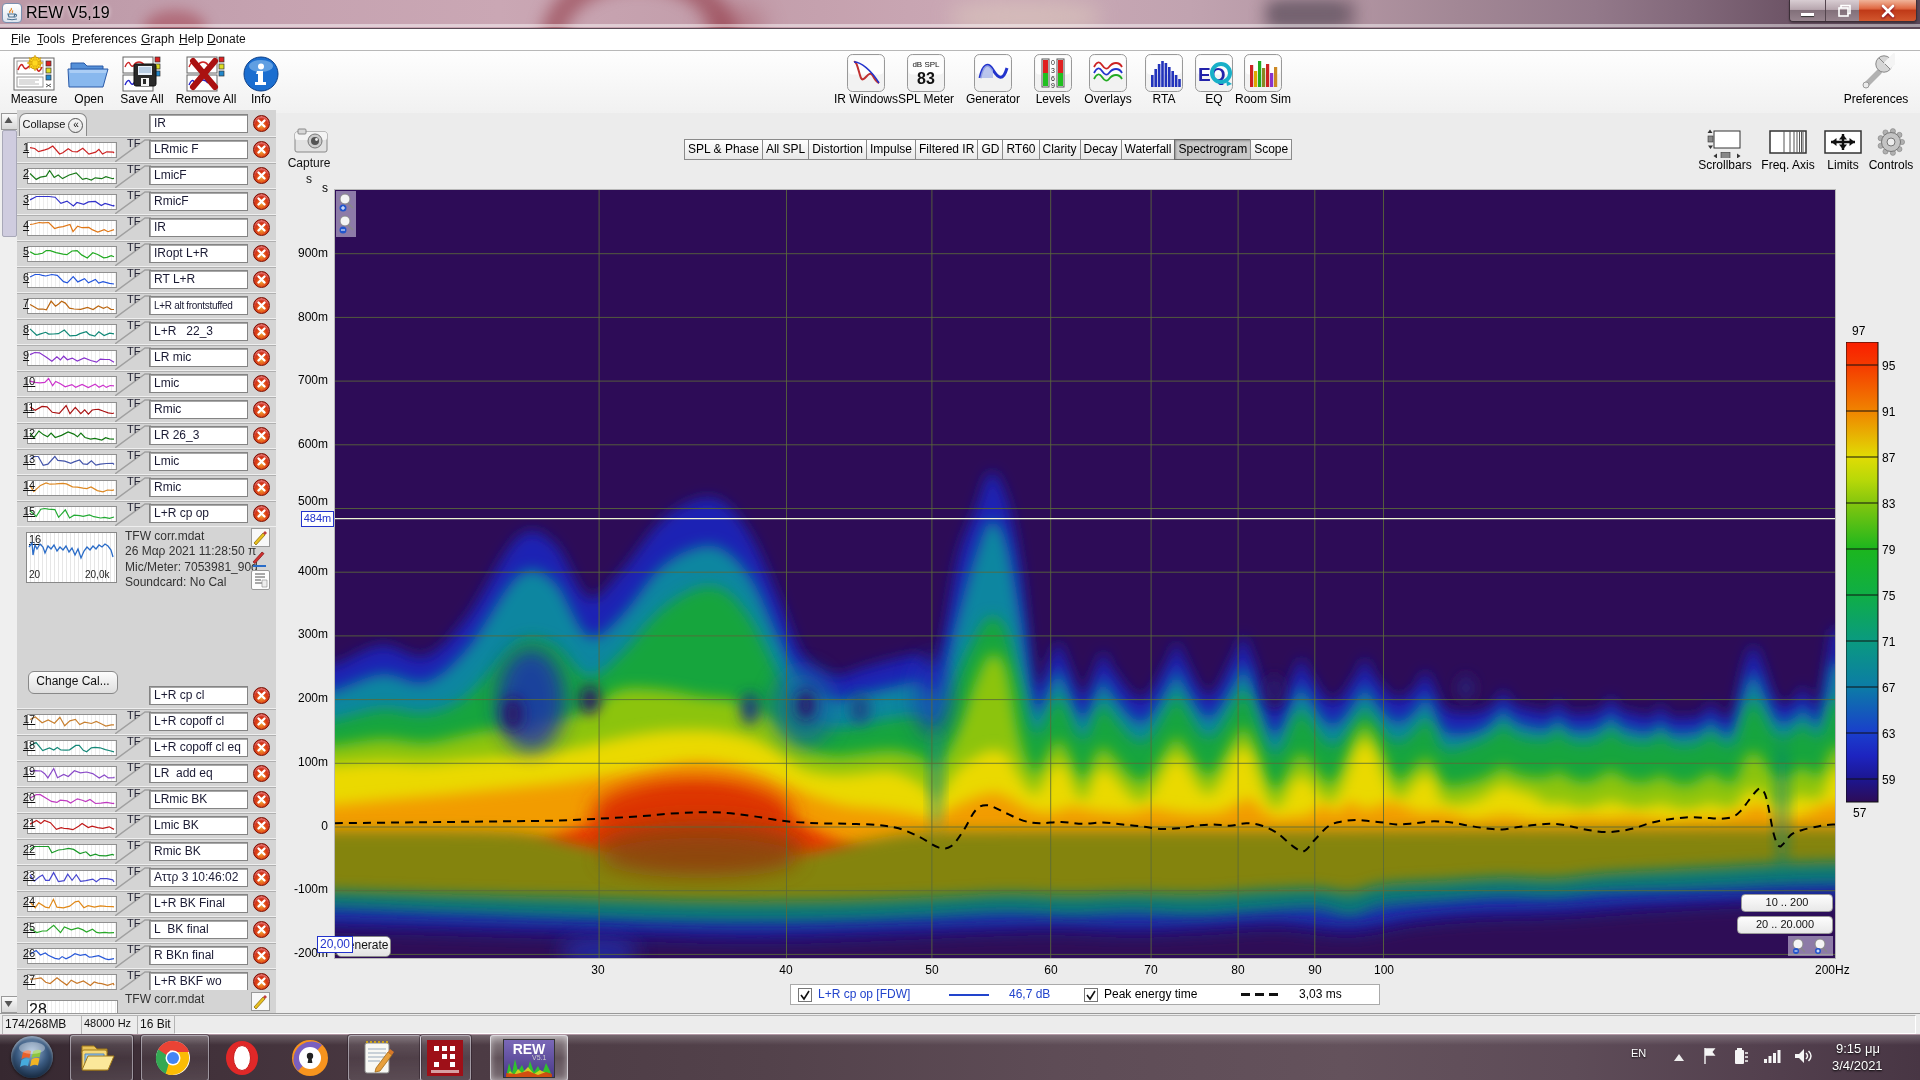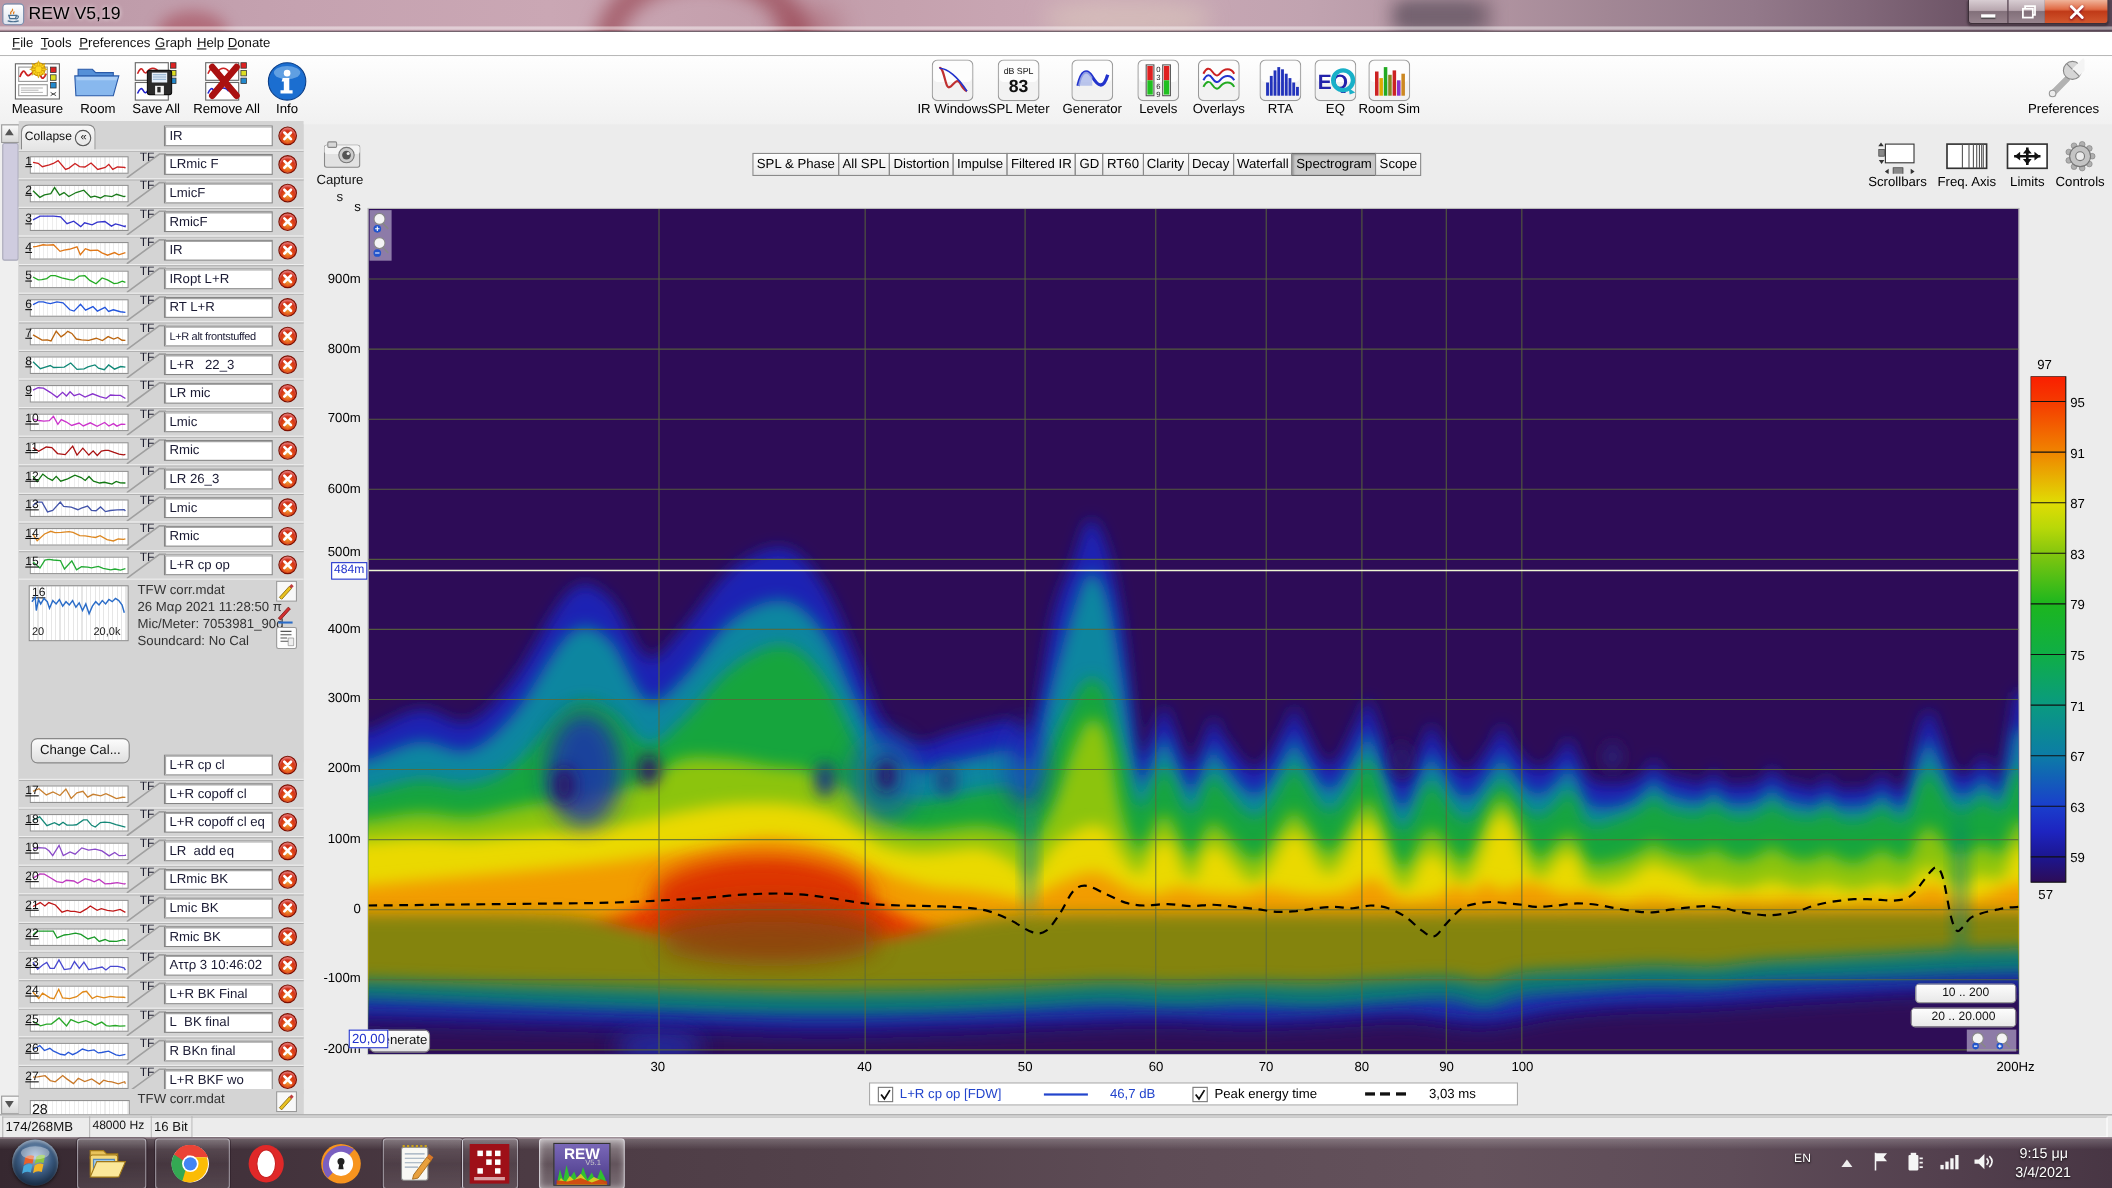--- a/index.html
+++ b/index.html
@@ -54,21 +54,21 @@
           <circle cx="26" cy="8" r="6" fill="#ffd820" stroke="#c89000"></circle>
           <path d="M26,0 l1.5,5 h-3 Z M26,16 l1.5,-5 h-3 Z M18,8 l5,-1.5 v3 Z M34,8 l-5,-1.5 v3 Z M20,2.5 l4,3 -2,2 Z M32,2.5 l-4,3 2,2 Z M20,13.5 l4,-3 -2,-2 Z M32,13.5 l-4,-3 2,-2 Z" fill="#ffd820" stroke="#c89000" stroke-width="0.5"></path>
         </g>
       </svg></div>
     <div class="toollbl" style="left:-11px;top:92px;width:90px">Measure</div>
     <div class="abs" style="left:64px;top:55px"><svg width="50" height="38" viewBox="0 0 50 38">
         <path d="M7,8 h13 l3,3 h16 v5 h-32 Z" fill="#5590d8" stroke="#2a5aa8"></path>
         <path d="M4,14 h40 l-5,18 h-34 Z" fill="#88b8ee" stroke="#2a5aa8"></path>
         <path d="M5,15 h38 l-1,3 h-36 Z" fill="#aacdf5"></path>
       </svg></div>
-    <div class="toollbl" style="left:44px;top:92px;width:90px">Room</div>
+    <div class="toollbl" style="left:44px;top:92px;width:90px">Open</div>
     <div class="abs" style="left:117px;top:55px"><svg width="50" height="38" viewBox="0 0 50 38">
         <rect x="6" y="2" width="30" height="16" fill="#fff" stroke="#666"></rect>
         <path d="M8,12 q3,-7 5,-3 t4,1 t5,-3 t5,3" stroke="#c22" fill="none" stroke-width="1.4"></path>
         <rect x="6" y="20" width="30" height="16" fill="#fff" stroke="#666"></rect>
         <path d="M8,30 q3,-7 5,-3 t4,1 t5,-3 t5,3" stroke="#22c" fill="none" stroke-width="1.4"></path>
         <rect x="38" y="2" width="5" height="5" fill="#d22" stroke="#333" stroke-width="0.7"></rect>
         <rect x="38" y="9" width="5" height="5" fill="#dd2" stroke="#333" stroke-width="0.7"></rect>
         <rect x="38" y="16" width="5" height="5" fill="#28c" stroke="#333" stroke-width="0.7"></rect>
         <g>
           <rect x="17" y="9" width="22" height="22" rx="2" fill="#2a2a2a" stroke="#111"></rect>
@@ -700,21 +700,21 @@
         <path d="M4.5,4.5 L10.5,10.5 M10.5,4.5 L4.5,10.5" stroke="#fff" stroke-width="2.4" stroke-linecap="round"></path>
       </svg>
     </div>
     <div class="abs" style="left:17px;top:990px;width:259px;height:23px;background:#d4d4d4"></div>
     <div class="abs" style="left:125px;top:992px;font-size:12px;color:#333">TFW corr.mdat</div>
     <div class="abs" style="left:251px;top:992px;width:17px;height:17px;background:#f8f8f8;border:1px solid #999"><svg width="16" height="16">
         <path d="M2,14 L11,4 l2,2 -9,10 Z" fill="#e8c020" stroke="#806000" stroke-width="0.7"></path>
         <path d="M11,4 l2,2 2,-2 -2,-2 Z" fill="#c04040"></path>
       </svg></div>
     <div class="abs" style="left:27px;top:1000px;width:89px;height:13px;background:#fff;border:1px solid #909090;background-image:repeating-linear-gradient(90deg,#ffffff 0 3px,#ededed 3px 4px)">
-      <div class="abs" style="left:1px;top:0px;font-size:13px;text-decoration:underline;color:#111">28</div>
+      <div class="abs" style="left:1px;top:0px;font-size:16px;text-decoration:underline;color:#111">28</div>
     </div>
     <div class="abs" style="left:294px;top:128px"><svg width="34" height="26" viewBox="0 0 34 26">
         <rect x="1" y="4" width="32" height="20" rx="2" fill="#e2e2e2" stroke="#888"></rect>
         <rect x="1" y="4" width="32" height="8" rx="2" fill="#f4f4f4"></rect>
         <rect x="4" y="1" width="8" height="5" rx="1" fill="#d8d8d8" stroke="#888"></rect>
         <circle cx="21" cy="13" r="7" fill="#cccccc" stroke="#777"></circle>
         <circle cx="21" cy="13" r="4" fill="#555"></circle>
         <circle cx="22.5" cy="11.5" r="1.4" fill="#eee"></circle>
       </svg></div>
     <div class="abs" style="left:285px;top:155px;width:48px;text-align:center;font-size:12px;line-height:16px">Capture<br>s</div>

